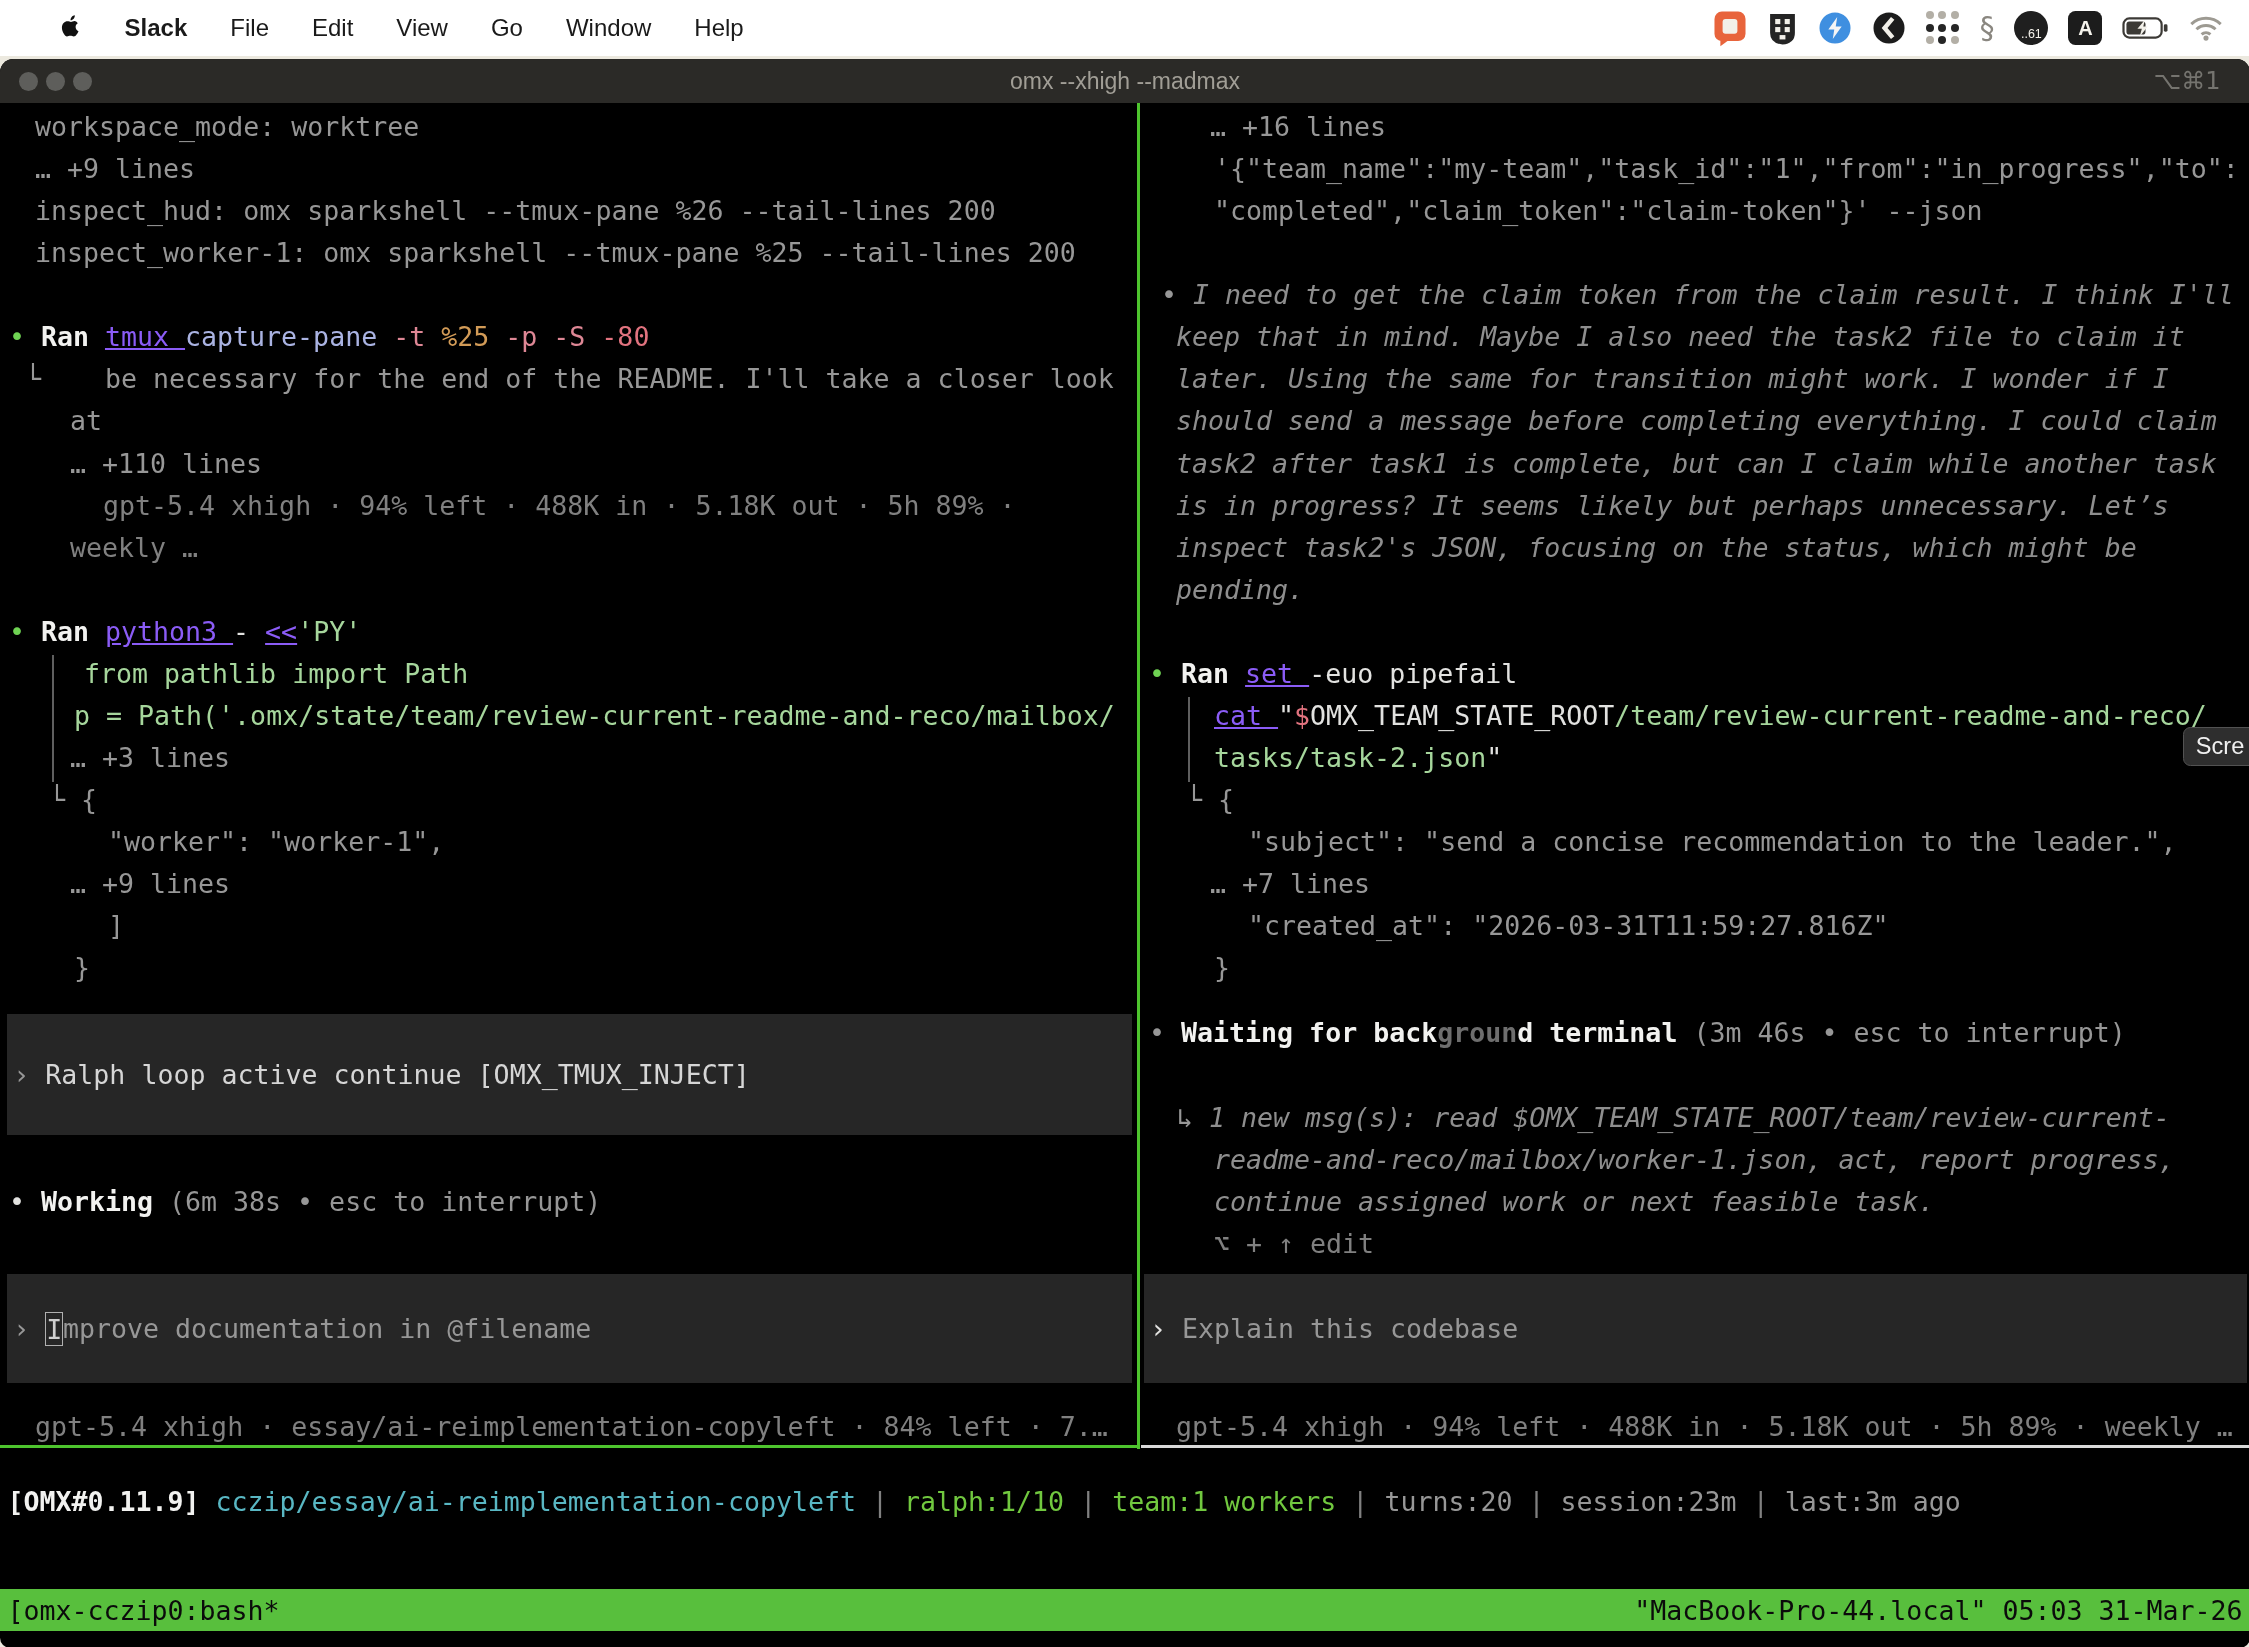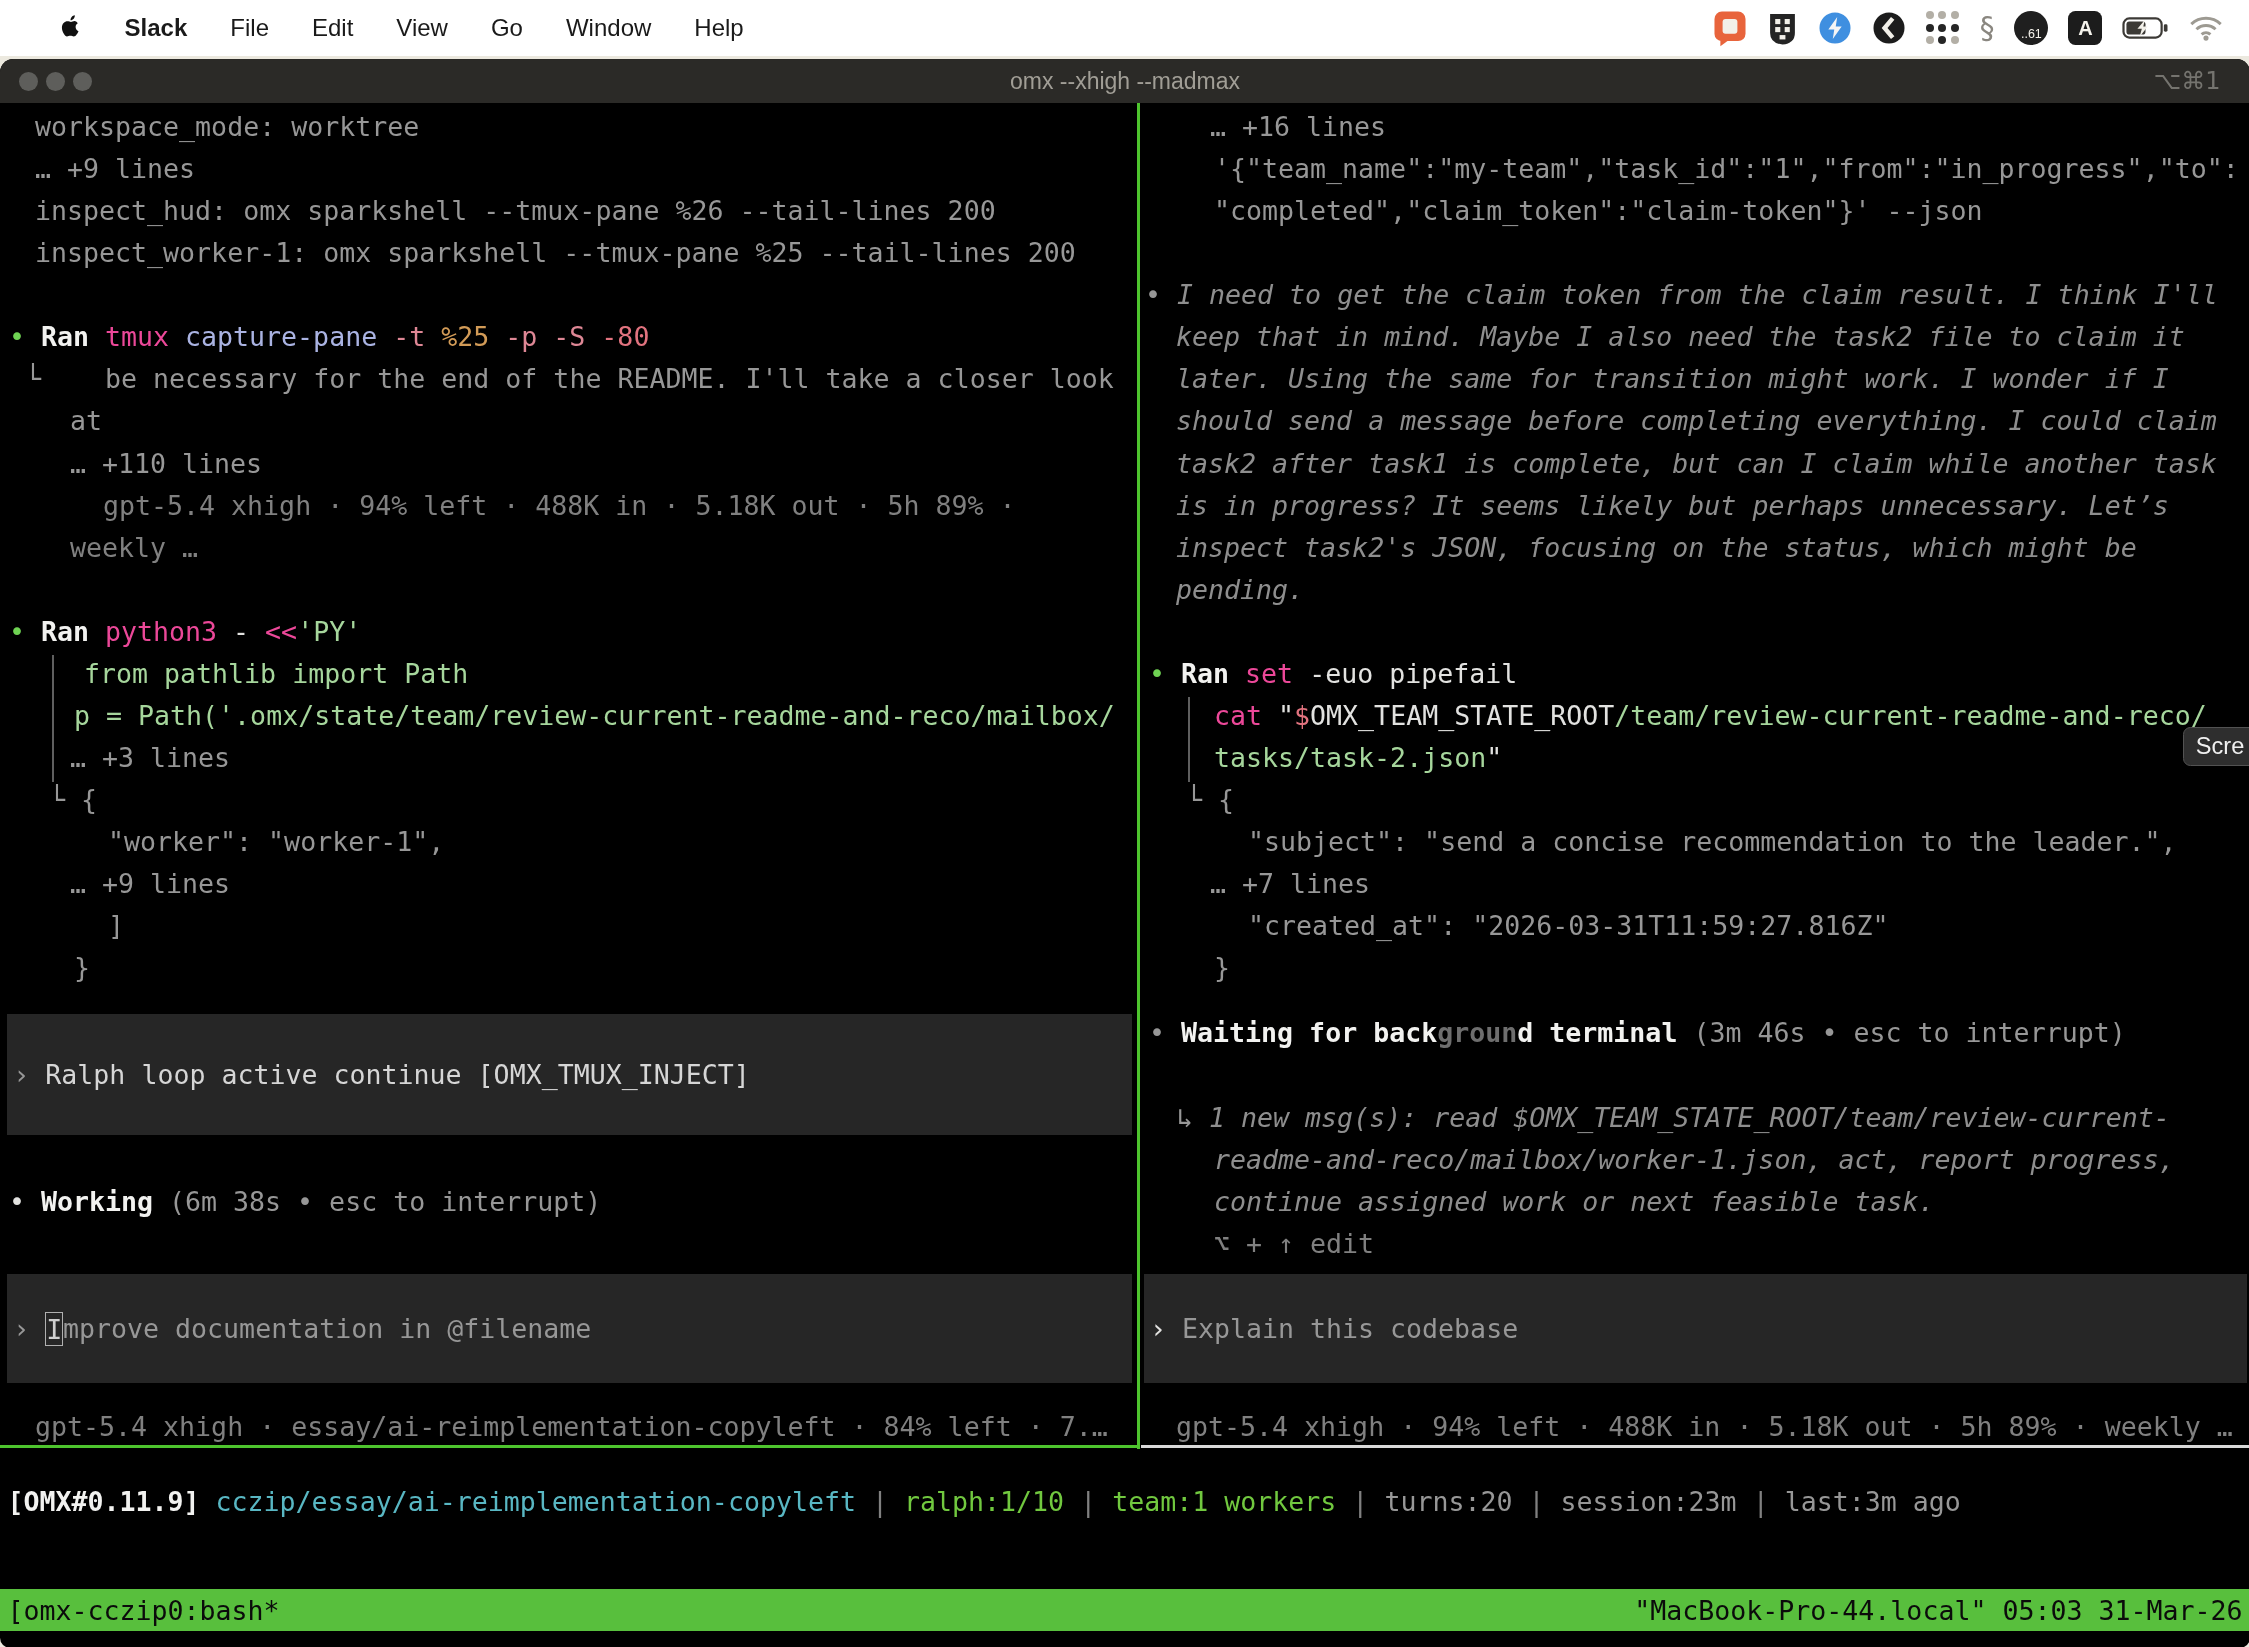--- a/index.html
+++ b/index.html
@@ -43,21 +43,21 @@
   .pane{position:absolute;top:0;height:1346px;}
   .pane-left{left:0;width:1135px;}
   .pane-right{left:1141px;width:1109px;}
   .divider{position:absolute;top:0;left:1137px;width:3px;height:1346px;background:#4ec42e;}
 
   .line{position:absolute;height:42px;line-height:42px;white-space:pre;font-size:26.6px;color:#979797;}
   .c-g{color:#979797;} .c-d{color:#808080;}
   .c-w{color:#e2e2e0;} .c-w2{color:#d6d6d6;}
   .c-b{color:#f2f2f0;font-weight:bold;}
   .c-bd{color:#6e6e6e;font-weight:bold;}
-  .c-bl{color:#ec4899;} .c-pe{color:#aab3e2;}
+  .c-bl{color:#8b5cf6;text-decoration:underline;} .c-pe{color:#aab3e2;}
   .c-pk{color:#de8795;} .c-rd{color:#e2737f;}
   .c-or{color:#d29b57;} .c-gr{color:#a6d69c;}
   .c-gb{color:#6fd353;}
   .c-it{color:#8e8e8e;font-style:italic;}
   .c-cy{color:#59b7c3;} .c-og{color:#71c83f;}
 
   .connector{position:absolute;width:2.2px;background:#5f5f5f;}
   .conn-left{left:52px;top:552px;height:127px;}
   .conn-right{left:47px;top:594px;height:85px;}
 
@@ -226,21 +226,21 @@
 
       <div class="box input-right">
         <span class="c-w">› </span><span class="c-g">Explain this codebase</span>
       </div>
 
       <div class="statusline" style="left:35px;">gpt-5.4 xhigh · 94% left · 488K in · 5.18K out · 5h 89% · weekly …</div>
       <div class="border-white"></div>
     <div class="line" style="top: 3px; left: 69px;"><span class="c-g">… +16 lines</span></div>
         <div class="line" style="top: 45px; left: 73px;"><span class="c-g">'{"team_name":"my-team","task_id":"1","from":"in_progress","to":</span></div>
         <div class="line" style="top: 87px; left: 73px;"><span class="c-g">"completed","claim_token":"claim-token"}' --json</span></div>
-        <div class="line" style="top: 171px; left: 4px;"><span class="c-g">• </span><span class="c-it">I need to get the claim token from the claim result. I think I'll</span></div>
+        <div class="line" style="top: 171px; left: 20px;"><span class="c-g">• </span><span class="c-it">I need to get the claim token from the claim result. I think I'll</span></div>
         <div class="line" style="top: 213px; left: 35px;"><span class="c-it">keep that in mind. Maybe I also need the task2 file to claim it</span></div>
         <div class="line" style="top: 297px; left: 35px;"><span class="c-it">should send a message before completing everything. I could claim</span></div>
         <div class="line" style="top: 255px; left: 35px;"><span class="c-it">later. Using the same for transition might work. I wonder if I</span></div>
         <div class="line" style="top: 340px; left: 35px;"><span class="c-it">task2 after task1 is complete, but can I claim while another task</span></div>
         <div class="line" style="top: 382px; left: 35px;"><span class="c-it">is in progress? It seems likely but perhaps unnecessary. Let’s</span></div>
         <div class="line" style="top: 424px; left: 35px;"><span class="c-it">inspect task2's JSON, focusing on the status, which might be</span></div>
         <div class="line" style="top: 466px; left: 35px;"><span class="c-it">pending.</span></div>
         <div class="line" style="top: 550px; left: 8px;"><span class="c-gb">• </span><span class="c-b">Ran </span><span class="c-bl">set </span><span class="c-w">-euo pipefail</span></div>
         <div class="line" style="top: 592px; left: 73px;"><span class="c-bl">cat </span><span class="c-w">"</span><span class="c-rd">$</span><span class="c-w">OMX_TEAM_STATE_ROOT</span><span class="c-gr">/team/review-current-readme-and-reco/</span></div>
         <div class="line" style="top: 634px; left: 73px;"><span class="c-gr">tasks/task-2.json</span><span class="c-w">"</span></div>

